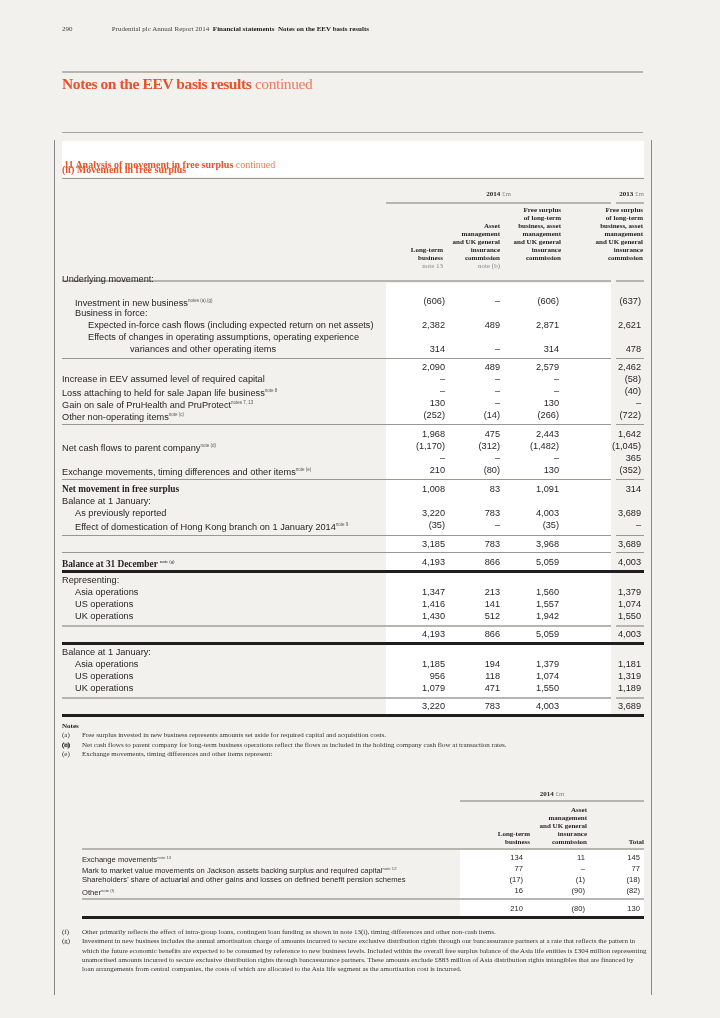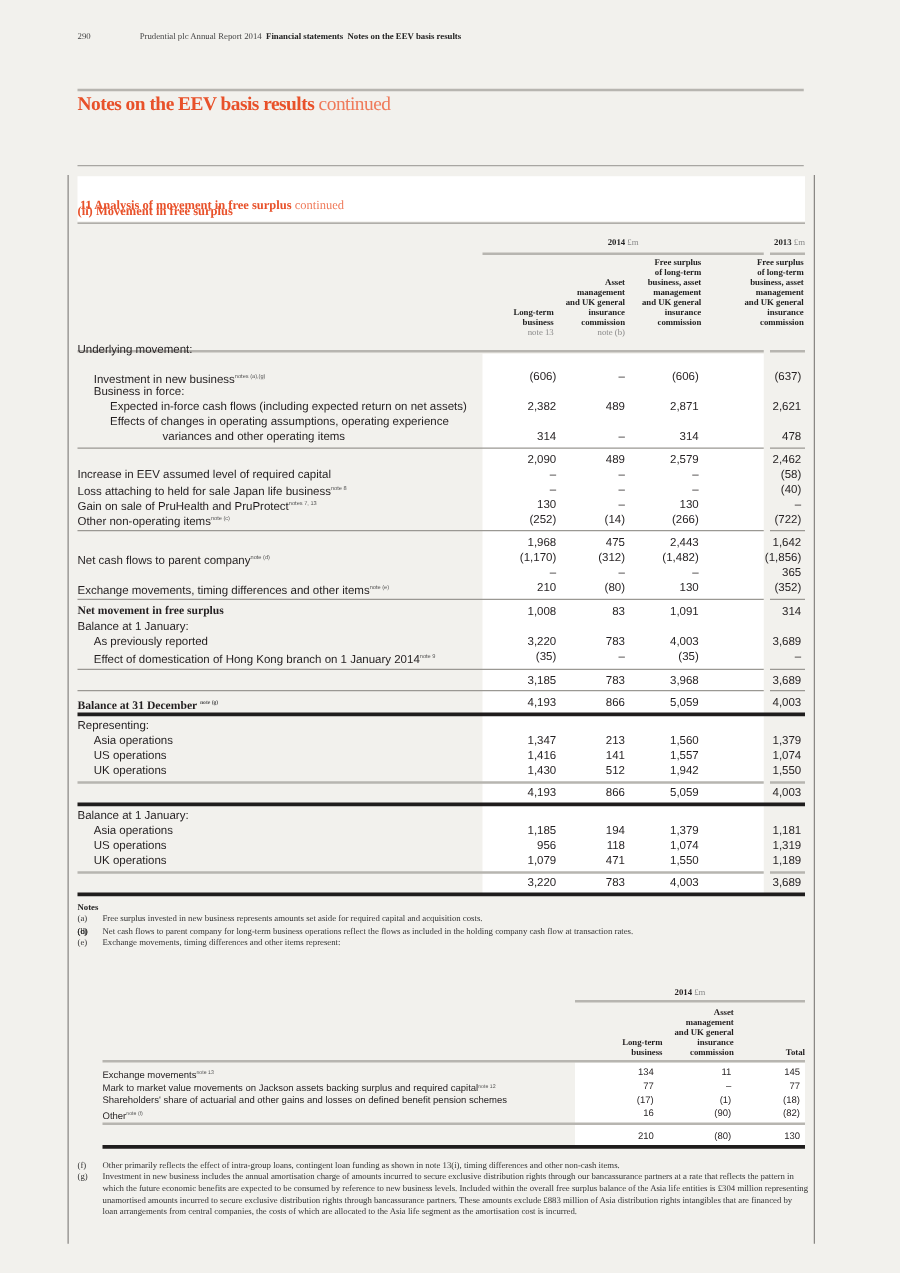--- a/index.html
+++ b/index.html
@@ -212,21 +212,21 @@
   <span class="v c1">1,968</span>
   <span class="v c2">475</span>
   <span class="v c3">2,443</span>
   <span class="v c4">1,642</span>
 </div>
 <div class="row" style="top:440px">
   <span class="lbl"><span>Net cash flows to parent company</span><sup>note (d)</sup></span>
   <span class="v c1">(1,170)</span>
   <span class="v c2">(312)</span>
   <span class="v c3">(1,482)</span>
-  <span class="v c4">(1,856)</span>
+  <span class="v c4">(1,045)</span>
 </div>
 <div class="row" style="top:452px">
   <span class="v c1">–</span>
   <span class="v c2">–</span>
   <span class="v c3">–</span>
   <span class="v c4">365</span>
 </div>
 <div class="row" style="top:464px">
   <span class="lbl"><span>Exchange movements, timing differences and other items</span><sup>note (e)</sup></span>
   <span class="v c1">210</span>

